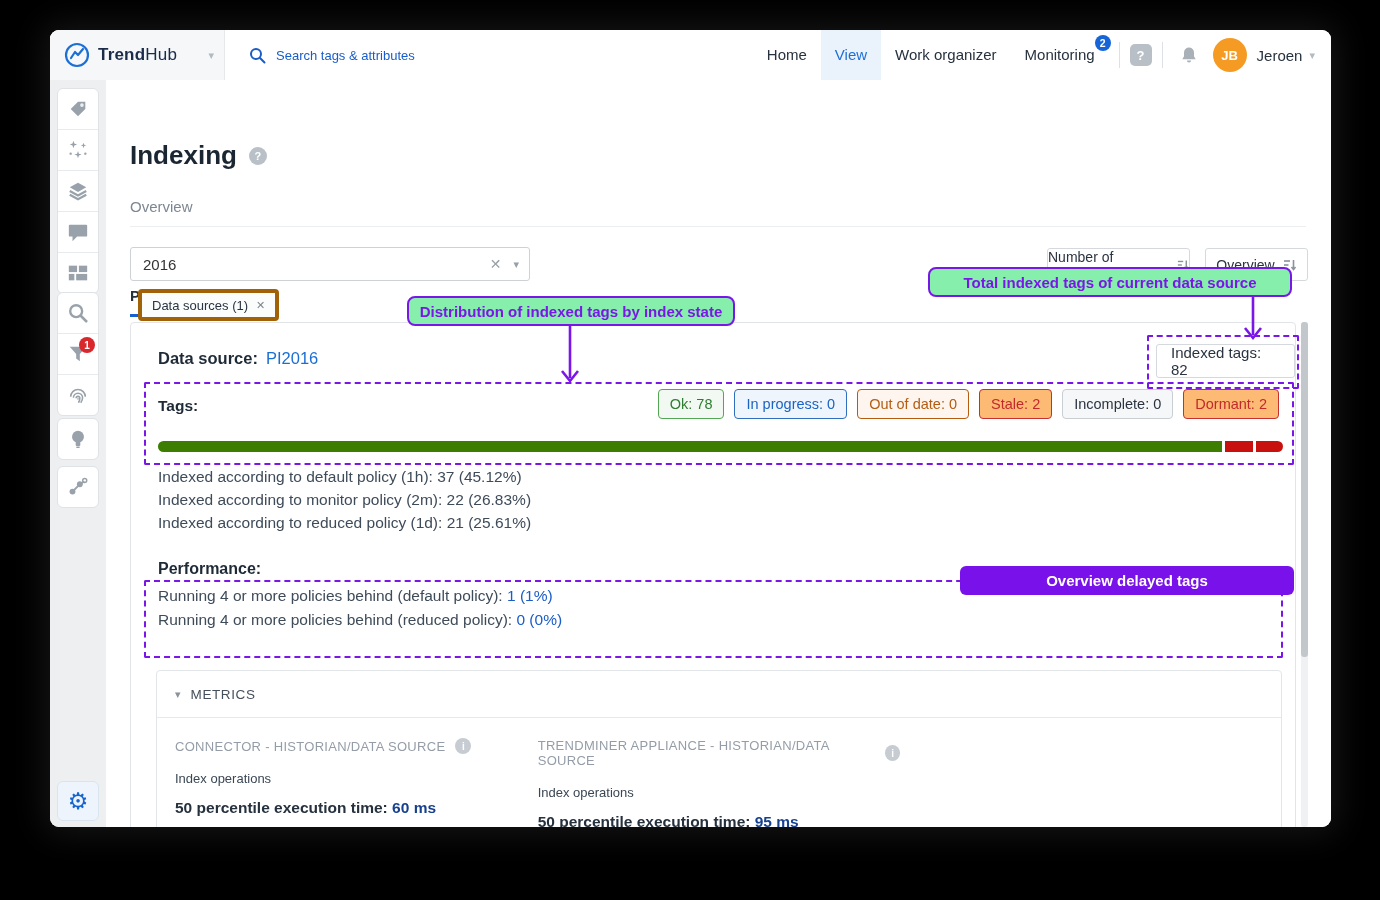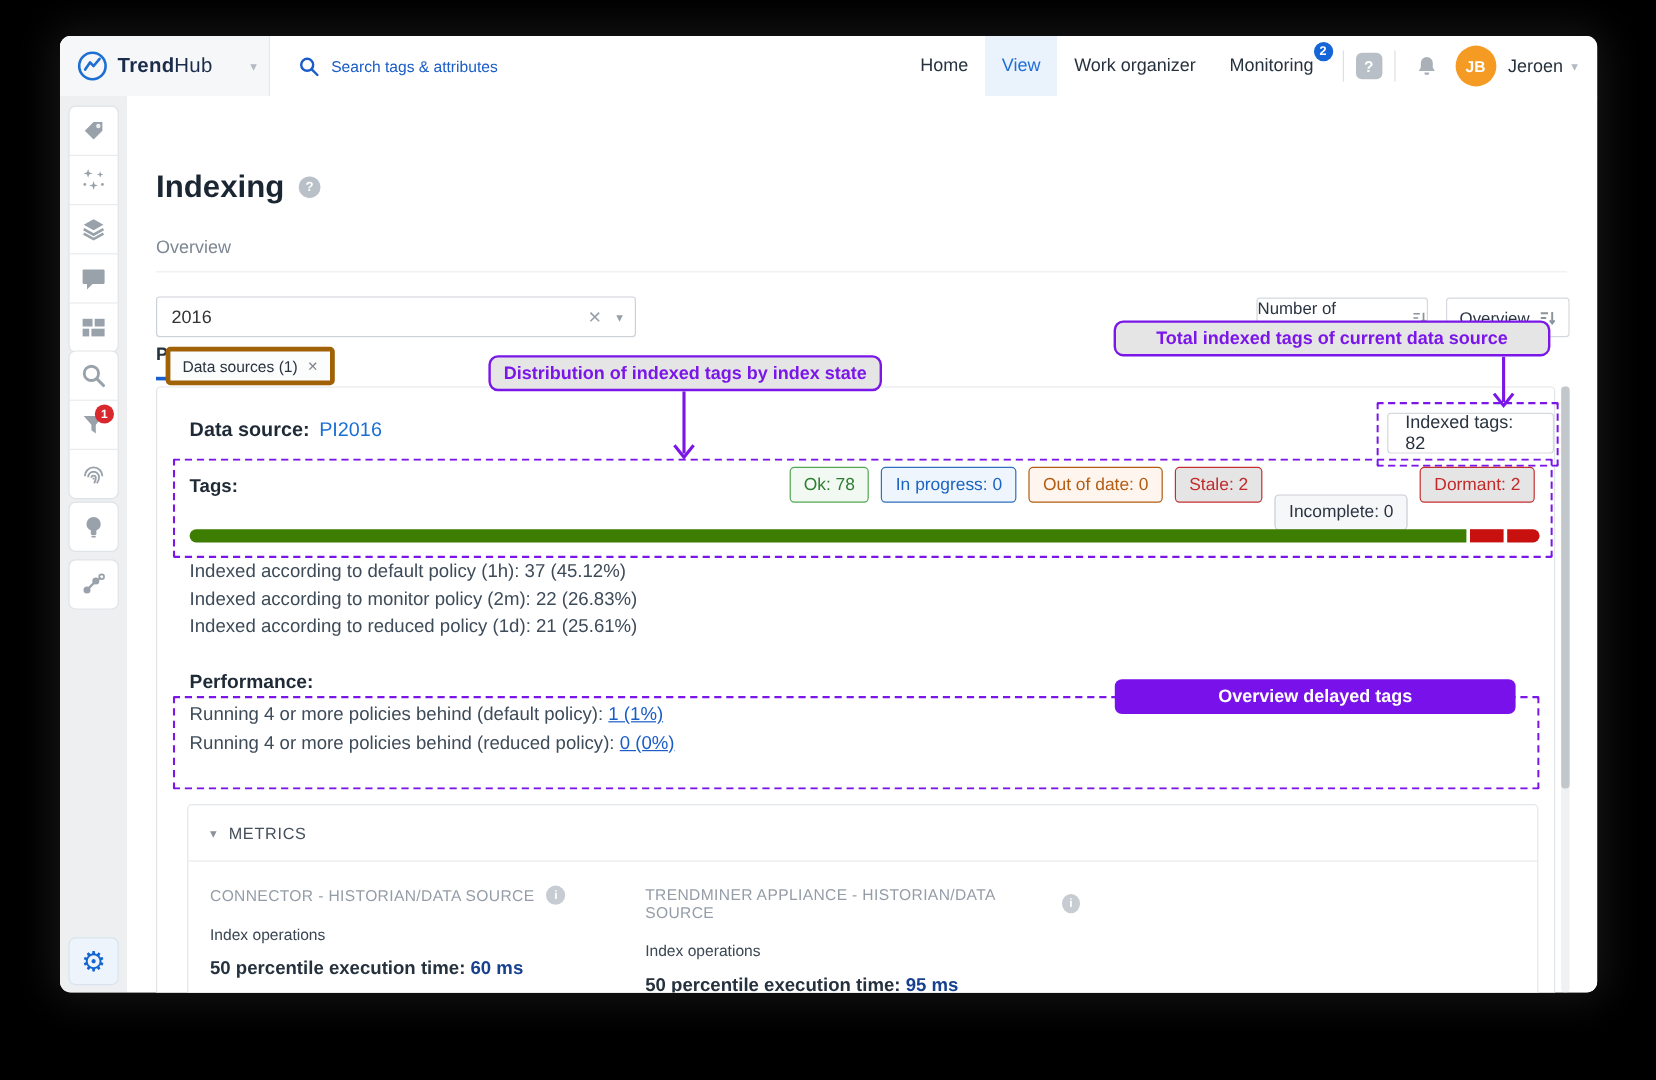--- a/index.html
+++ b/index.html
@@ -67,49 +67,49 @@
   .dashed{position:absolute;border:2px dashed #7b16e9;border-radius:2px;pointer-events:none;}
   .dash-a{left:1016px;top:12px;width:148px;height:50px;}
   .dash-b{left:13px;top:59px;width:1146px;height:79px;}
   .dash-c{left:13px;top:257px;width:1135px;height:74px;}
   .tags-label{position:absolute;left:27px;top:74px;font-size:15.5px;font-weight:700;color:#1f2a37;}
   .badges{position:absolute;right:16px;top:66px;display:flex;gap:10px;}
   .badge{height:30px;display:flex;align-items:center;padding:0 11px;border-radius:4px;border:1px solid;font-size:14.5px;cursor:pointer;box-sizing:border-box;}
   .badge-ok{color:#2e7d32;border-color:#53a653;background:#f2f9f2;}
   .badge-in-progress{color:#1b63c1;border-color:#2f6fbe;background:#eef5fc;}
   .badge-out-of-date{color:#b35c12;border-color:#b35c12;background:#fdf5ee;}
-  .badge-stale,.badge-dormant{color:#c22a2a;border-color:#c53030;background:#e5e5e5;}
-  .badge-incomplete{color:#2a3441;border-color:#c9ced3;background:#f6f7f8;margin-top:23px;}
+  .badge-stale,.badge-dormant{color:#c22a2a;border-color:#c53030;background:#fdba74;}
+  .badge-incomplete{color:#2a3441;border-color:#c9ced3;background:#f6f7f8;}
   .state-bar{position:absolute;left:27px;top:118px;width:1125px;height:11px;display:flex;gap:3px;}
   .bar-seg{height:100%;}
   .policy-lines{position:absolute;left:27px;top:142px;font-size:15.5px;color:#3e4b59;line-height:23px;}
   .perf-label{position:absolute;left:27px;top:237px;font-size:16px;font-weight:700;color:#1f2a37;}
   .perf-lines{position:absolute;left:27px;top:261px;font-size:15.5px;color:#3e4b59;line-height:24px;}
-  .perf-val{color:#1a5dc8;text-decoration:underline;}
+  .perf-val{color:#1a5dc8;}
   
   .metrics{position:absolute;left:25px;top:347px;width:1126px;height:210px;border:1px solid #e3e6e9;border-radius:4px;box-sizing:border-box;background:#fff;}
   .metrics-head{height:46px;display:flex;align-items:center;gap:10px;padding:0 18px;border-bottom:1px solid #e7eaec;cursor:pointer;}
   .metrics-caret{color:#8a929b;font-size:11px;}
   .metrics-title{font-size:13.5px;color:#45505c;letter-spacing:.6px;}
   .metrics-body{display:grid;grid-template-columns:1fr 1fr 1fr;padding:20px 18px;}
   .mcol-title{font-size:13px;color:#949da7;letter-spacing:.3px;display:flex;align-items:center;gap:10px;}
   .info-circle{width:16px;height:16px;border-radius:50%;background:#c6ccd2;color:#fff;font-size:10px;font-weight:700;
     display:flex;align-items:center;justify-content:center;cursor:pointer;font-style:normal;}
   .mcol-sub{margin-top:17px;font-size:13px;color:#3a4754;}
   .mcol-metric{margin-top:13px;font-size:15.5px;font-weight:700;color:#26313e;}
   .mcol-metric .mval{color:#17418f;}
   
   .scrollbar{position:absolute;left:1251px;top:292px;width:7px;height:505px;background:#f0f1f3;border-radius:3px;cursor:pointer;}
   .scroll-thumb{position:absolute;left:0;top:0;width:7px;height:335px;background:#c2c7cc;border-radius:3px;cursor:grab;}
   
-  .ann-box{position:absolute;background:#e5e5e5;border:2.5px solid #7b16e9;border-radius:8px;color:#7b16e9;font-weight:700;font-size:15px;
+  .ann-box{position:absolute;background:#86efac;border:2.5px solid #7b16e9;border-radius:8px;color:#7b16e9;font-weight:700;font-size:15px;
     display:flex;align-items:center;justify-content:center;z-index:30;box-sizing:border-box;}
   .ann1{left:331px;top:266px;width:328px;height:30px;margin-left:26px;}
   .ann2{left:878px;top:237px;width:364px;height:30px;}
-  .ann-filled{position:absolute;left:798px;top:243px;width:334px;height:29px;background:#7911ea;border-radius:6px;color:#fff;
+  .ann-filled{position:absolute;left:829px;top:243px;width:334px;height:29px;background:#7911ea;border-radius:6px;color:#fff;
     font-weight:700;font-size:15px;display:flex;align-items:center;justify-content:center;z-index:30;}
   .arrow{position:absolute;z-index:29;}
   svg.icn{display:block;}
 </style>
 </head>
 <body>
 
 <div class="window">
 
   <header class="navbar">

